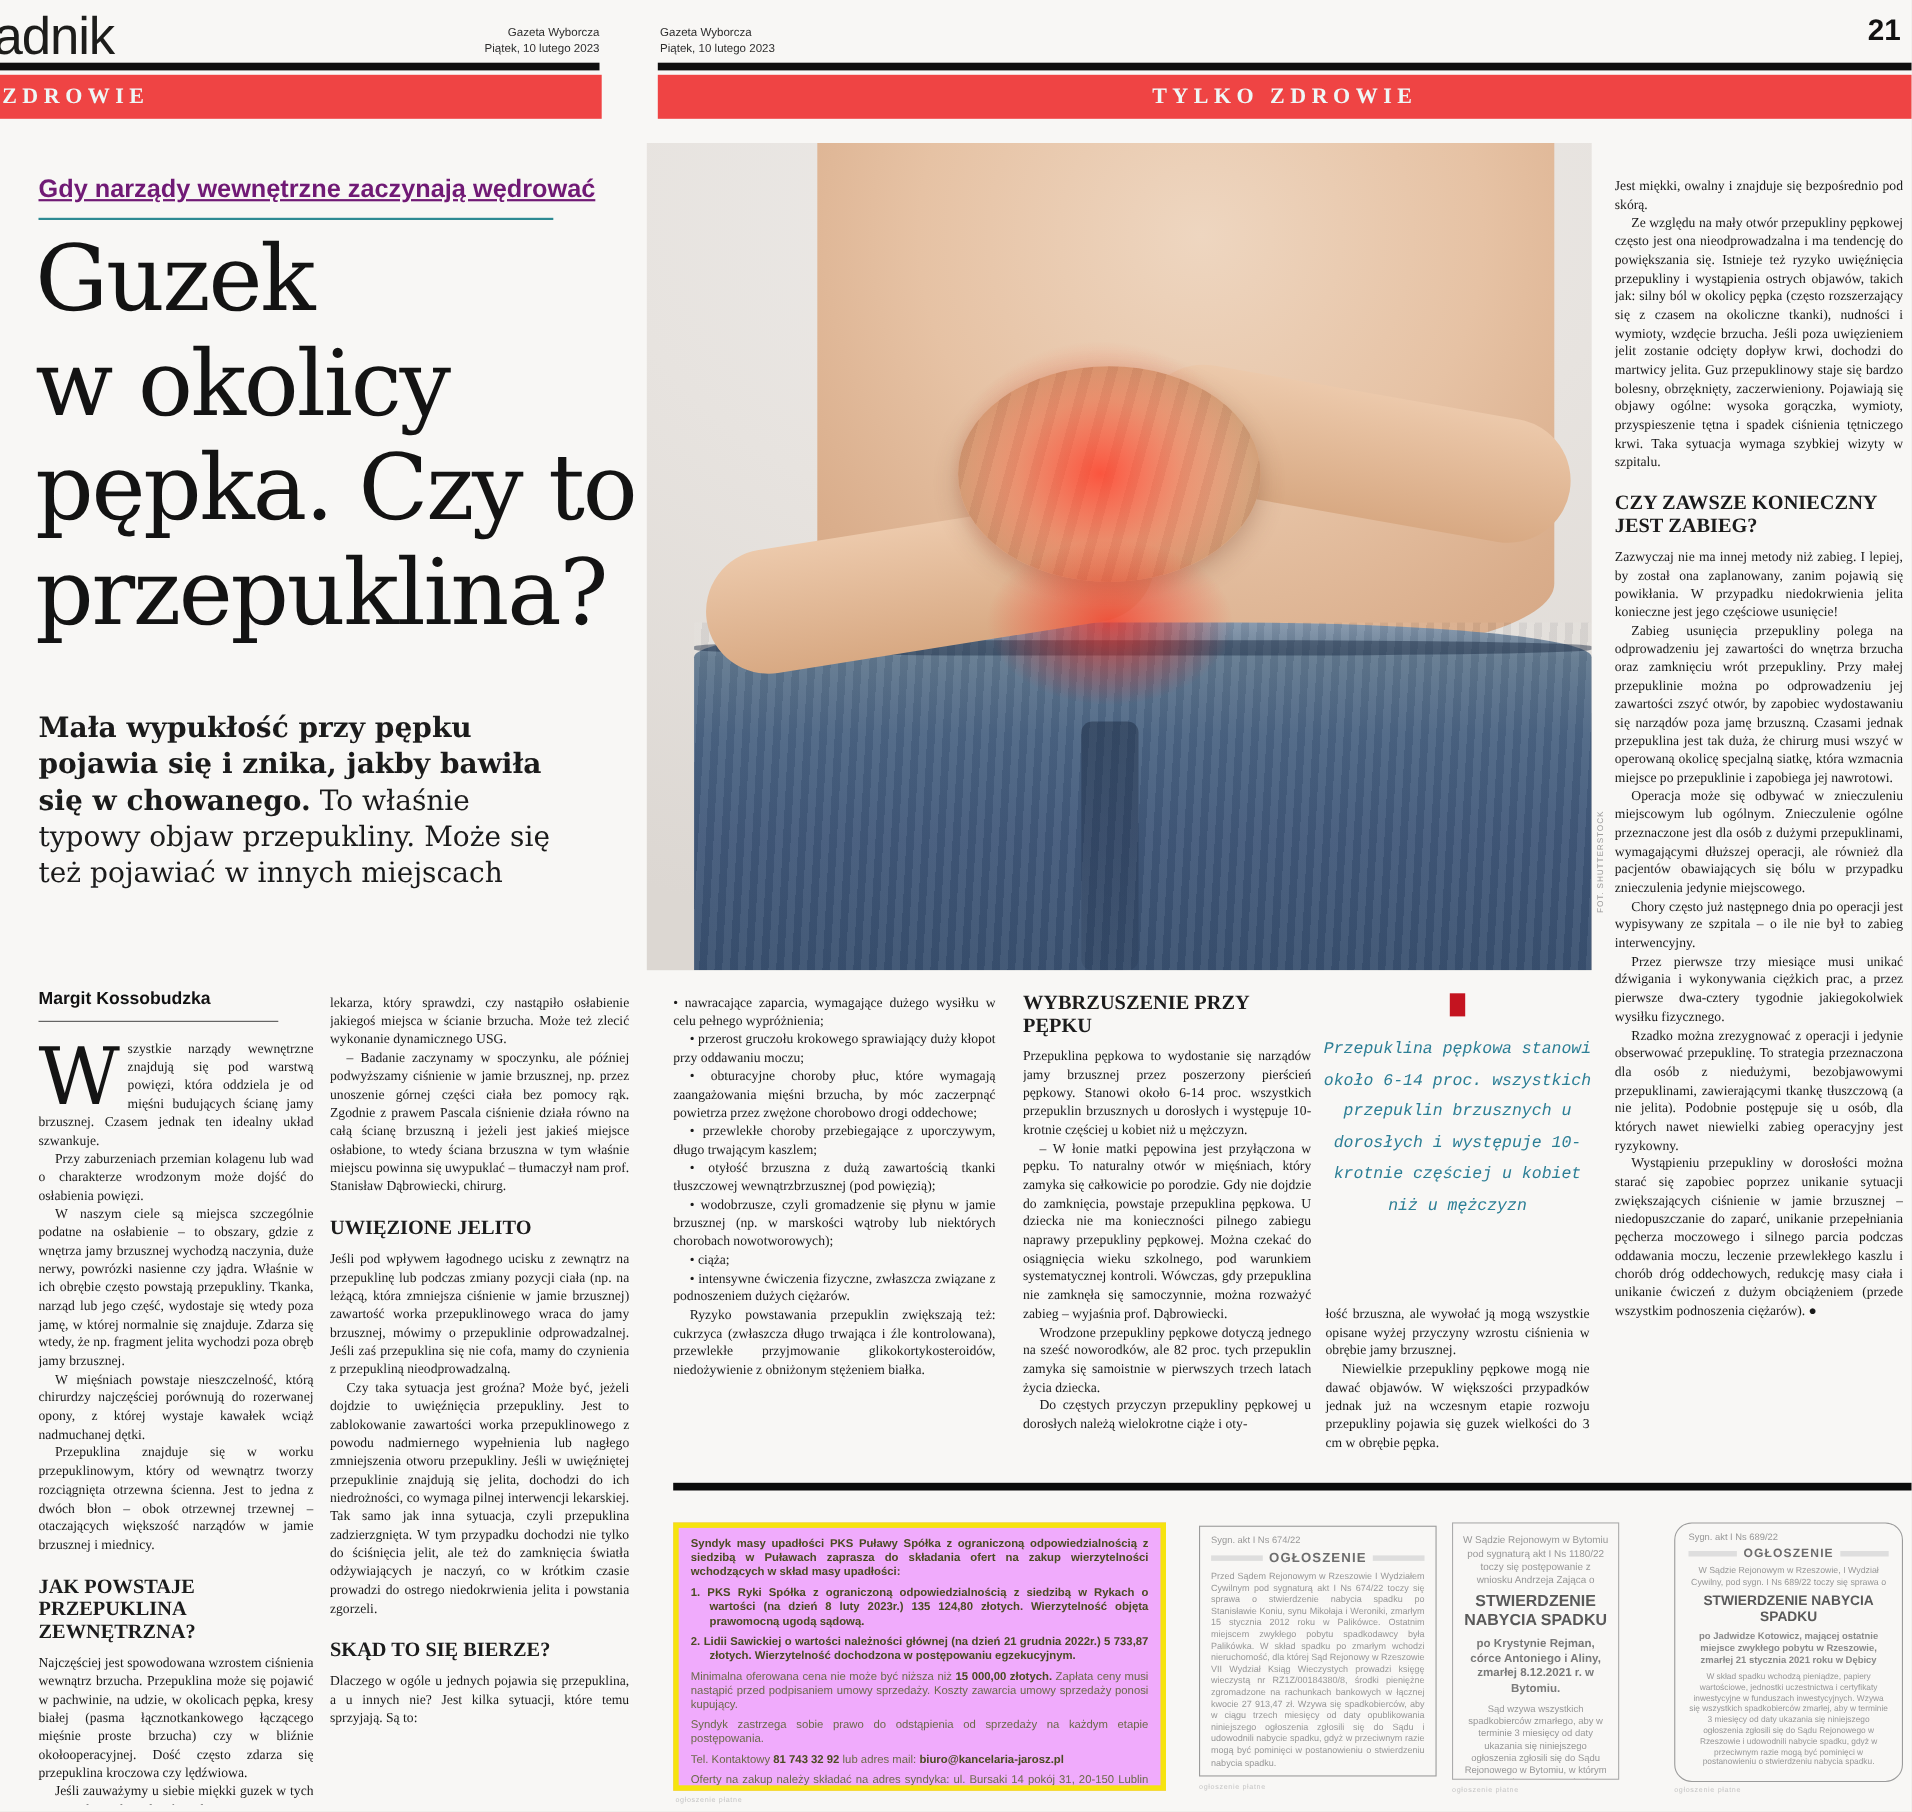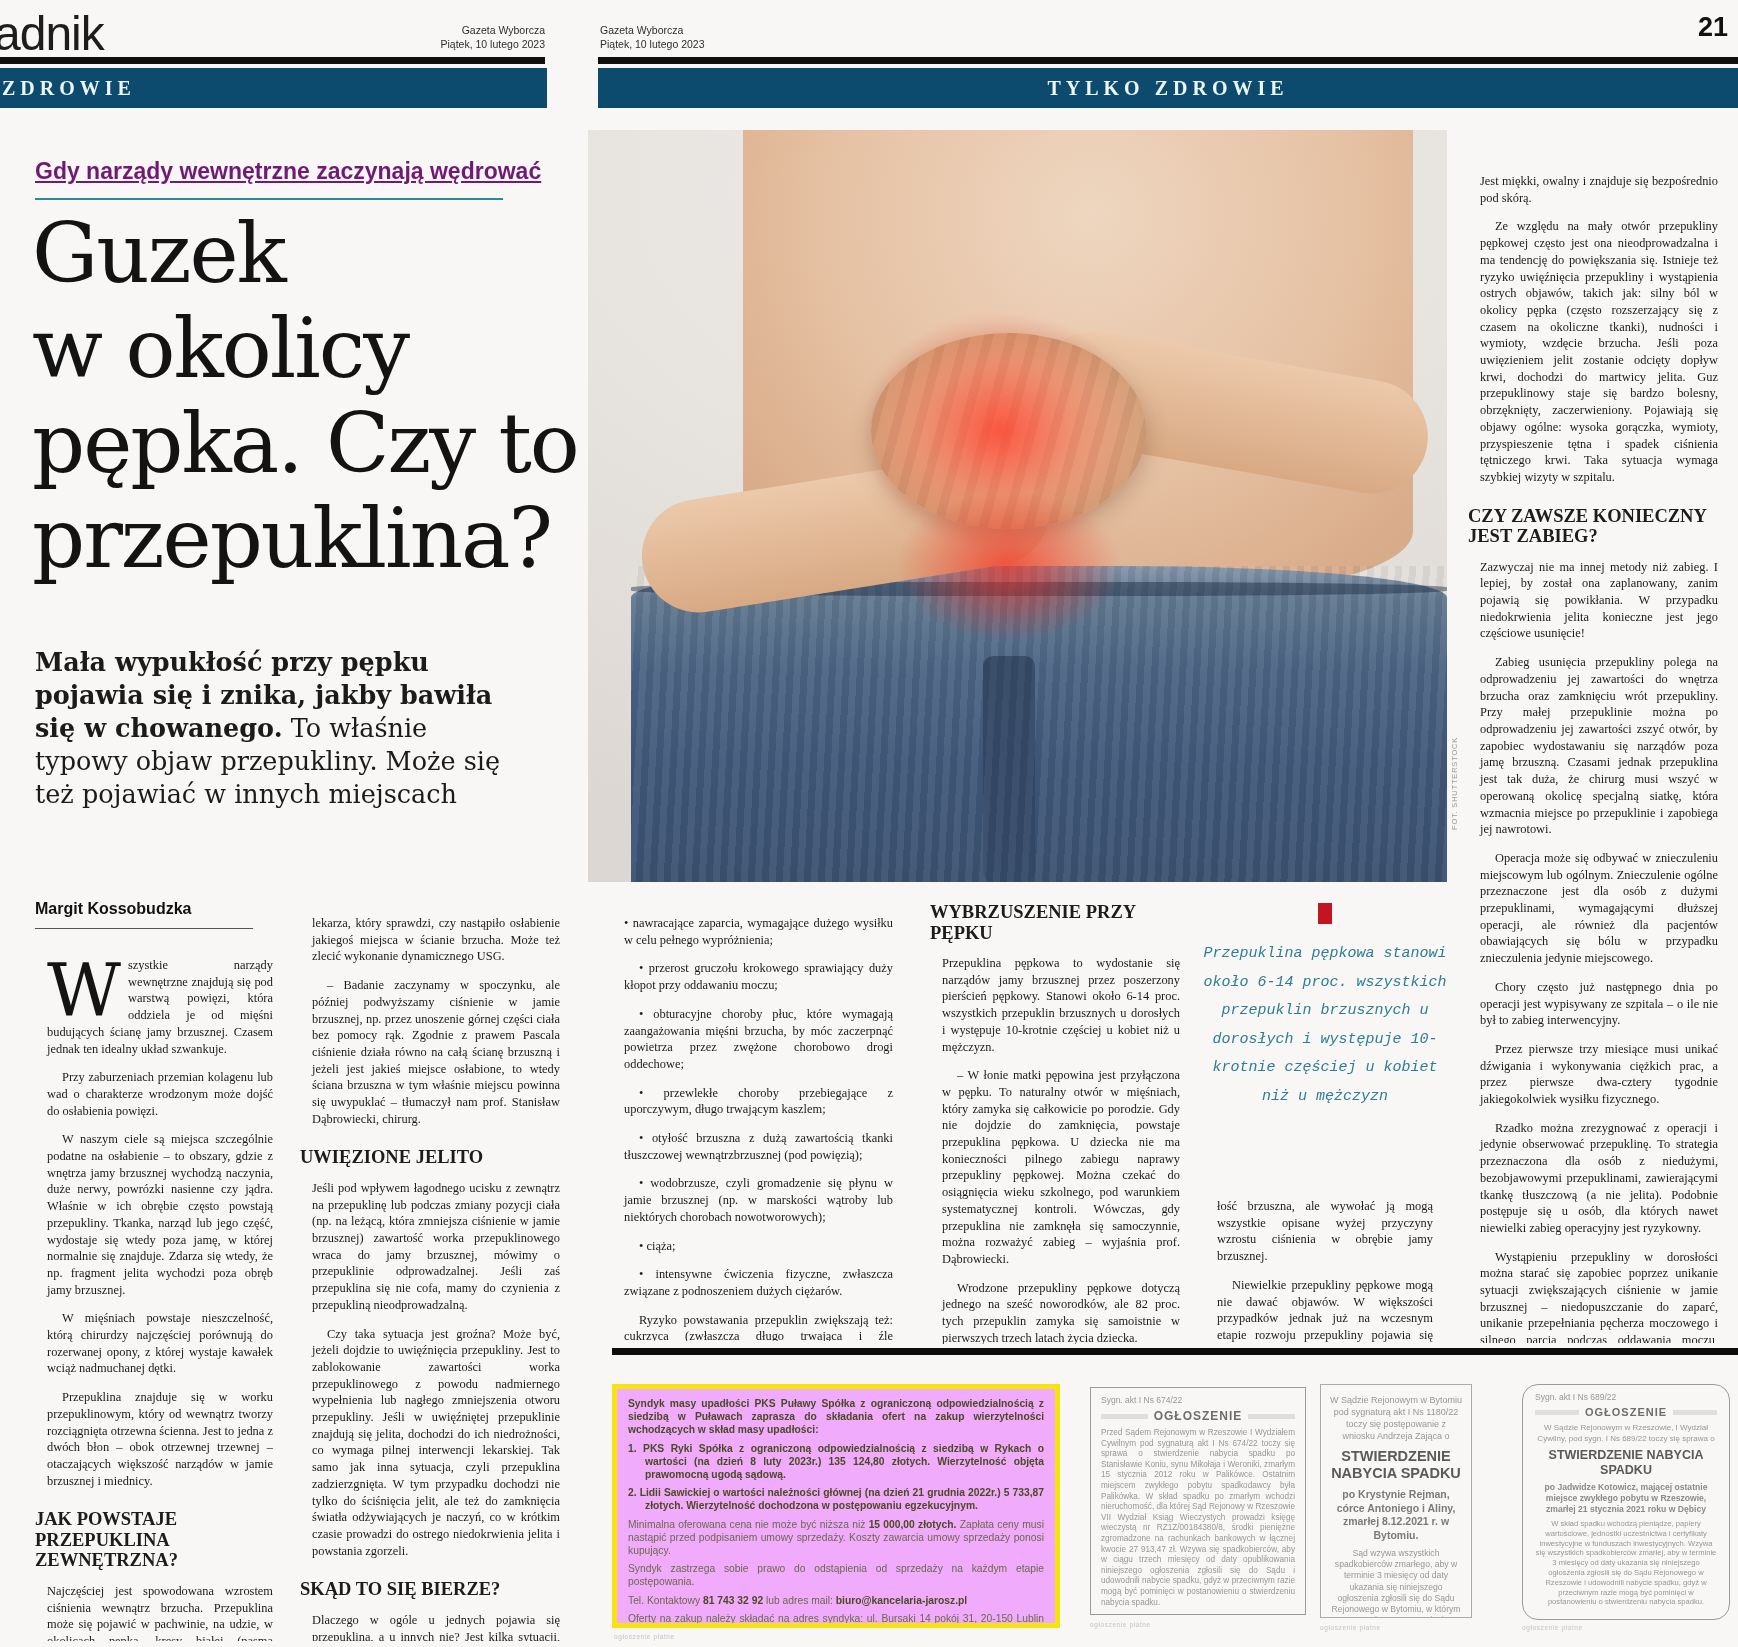--- a/index.html
+++ b/index.html
@@ -12,21 +12,21 @@
         font-weight:400;color:#1d1d1b;letter-spacing:-1px;}
   .issue{font-family:"Liberation Sans",sans-serif;font-size:10.5px;line-height:13.5px;color:#2e2e2e;}
   .issue-left{left:365px;top:24px;width:180px;text-align:right;}
   .issue-right{left:600px;top:24px;width:200px;text-align:left;}
   .section-title{left:960px;top:8px;width:420px;text-align:center;font-family:"Liberation Sans",sans-serif;
         font-size:36px;color:#1c1c1c;}
   .page-number{right:10px;top:12px;font-family:"Liberation Sans",sans-serif;font-size:27px;font-weight:bold;color:#111;}
   .rule{background:#0f0f0f;height:7px;}
   .rule-left{left:0;top:57px;width:545px;}
   .rule-right{left:598px;top:57px;width:1140px;}
-  .teal-bar{background:#0c4a6e;height:40px;color:#eef7f6;font-family:"Liberation Serif",serif;
+  .teal-bar{background:#ef4444;height:40px;color:#eef7f6;font-family:"Liberation Serif",serif;
         font-weight:bold;font-size:20px;letter-spacing:5px;display:flex;align-items:center;}
   .bar-left{left:0;top:68px;width:545px;padding-left:2px;}
   .bar-right{left:598px;top:68px;width:1140px;justify-content:center;}
 
   
   .kicker{left:35px;top:158px;width:520px;font-family:"Liberation Sans",sans-serif;font-weight:bold;
         font-size:23px;color:#701a75;text-decoration:underline;}
   .kicker-rule{left:35px;top:198px;width:468px;height:2px;background:#2d8a93;}
   .headline{left:32px;top:206px;width:580px;font-family:"DejaVu Serif",serif;font-size:83px;
         line-height:95px;color:#131313;letter-spacing:-2px;white-space:pre-line;}
@@ -61,21 +61,21 @@
         background:radial-gradient(closest-side,rgba(255,45,25,.75),rgba(255,60,30,.30) 55%,rgba(255,60,30,0) 100%);}
   .ph-glow.g2{left:36%;top:48%;width:26%;height:20%;
         background:radial-gradient(closest-side,rgba(250,35,20,.65),rgba(250,35,20,0));}
   .photo-credit{left:1450px;top:700px;height:130px;writing-mode:vertical-rl;transform:rotate(180deg);
         font-family:"Liberation Sans",sans-serif;font-size:7.5px;letter-spacing:.8px;color:#9a9a9a;}
 
   
   .byline{left:35px;top:900px;font-family:"Liberation Sans",sans-serif;font-weight:bold;font-size:16px;color:#111;}
   .byline-rule{left:35px;top:928px;width:218px;height:1px;background:#555;}
   .col{position:absolute;font-size:12.4px;line-height:16.7px;text-align:justify;overflow:hidden;color:#1a1a1a;}
-  .col p{margin:12px;}
+  .col p{margin:0;}
   .col p + p{text-indent:15px;}
   .col h3{font-family:"Liberation Serif",serif;font-weight:bold;font-size:18.5px;line-height:20.5px;
         margin:20px 0 9px;text-align:left;color:#1c1c1c;}
   .col h3:first-child{margin-top:2px;}
   .col1{left:35px;top:945px;width:250px;height:696px;}
   .col2{left:300px;top:903px;width:272px;height:738px;}
   .col3{left:612px;top:903px;width:293px;height:438px;}
   .col4{left:930px;top:900px;width:262px;height:444px;}
   .col5{left:1205px;top:1186px;width:240px;height:156px;}
   .col6{left:1468px;top:161px;width:262px;height:1182px;}

